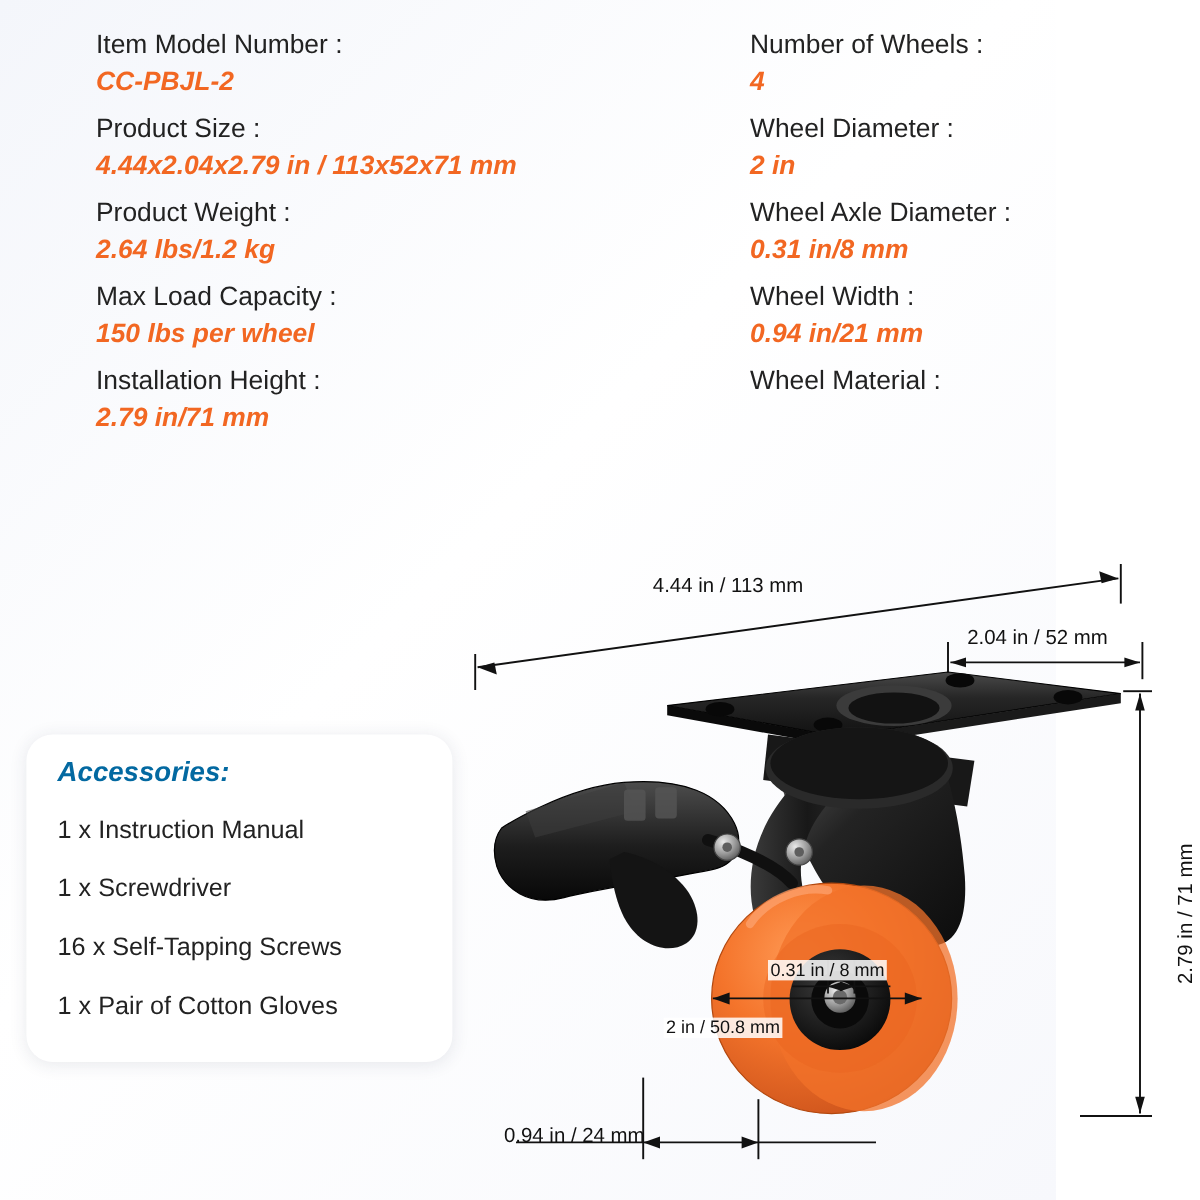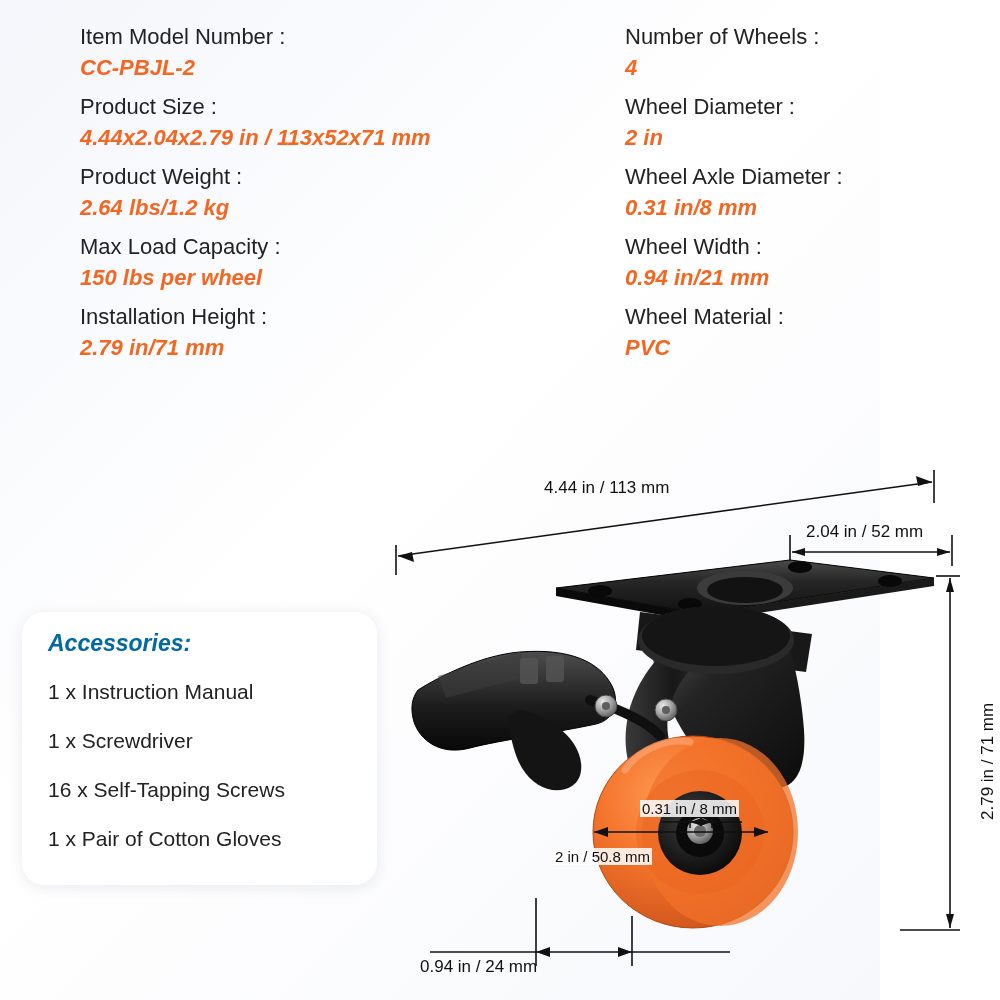--- a/index.html
+++ b/index.html
@@ -150,21 +150,20 @@
       <div class="spec-item">
         <div class="spec-label">Wheel Axle Diameter :</div>
         <div class="spec-value">0.31 in/8 mm</div>
       </div>
       <div class="spec-item">
         <div class="spec-label">Wheel Width :</div>
         <div class="spec-value">0.94 in/21 mm</div>
       </div>
       <div class="spec-item">
         <div class="spec-label">Wheel Material :</div>
-        <div class="spec-value">PVC</div>
       </div>
     </div>
 
   </div>
 
   <svg class="diagram" width="1000" height="1000" viewBox="0 0 1000 1000">
     <defs>
       <linearGradient id="gPlate" x1="0" y1="0" x2="0" y2="1">
         <stop offset="0%" stop-color="#4a4a4a"></stop>
         <stop offset="40%" stop-color="#262626"></stop>
@@ -290,21 +289,21 @@
       <polygon points="536,952 550,947 550,957" fill="#111" stroke="none"></polygon>
       <polygon points="632,952 618,947 618,957" fill="#111" stroke="none"></polygon>
     </g>
   </svg>
 
   <div class="dim-label" style="left:544px; top:478px;">4.44 in / 113 mm</div>
   <div class="dim-label" style="left:806px; top:522px;">2.04 in / 52 mm</div>
   <div class="dim-label vert" style="left:978px; top:820px;">2.79 in / 71 mm</div>
   <div class="dim-chip" style="left:640px; top:800px;">0.31 in / 8 mm</div>
   <div class="dim-chip" style="left:553px; top:848px;">2 in / 50.8 mm</div>
-  <div class="dim-label" style="left:420px; top:937px;margin-top:20px;">0.94 in / 24 mm</div>
+  <div class="dim-label" style="left:420px; top:937px;">0.94 in / 24 mm</div>
 
   <div class="accessories">
     <div class="acc-title">Accessories:</div>
     <div class="acc-item">1 x Instruction Manual</div>
     <div class="acc-item">1 x Screwdriver</div>
     <div class="acc-item">16 x Self-Tapping Screws</div>
     <div class="acc-item">1 x Pair of Cotton Gloves</div>
   </div>
 
 </div>

